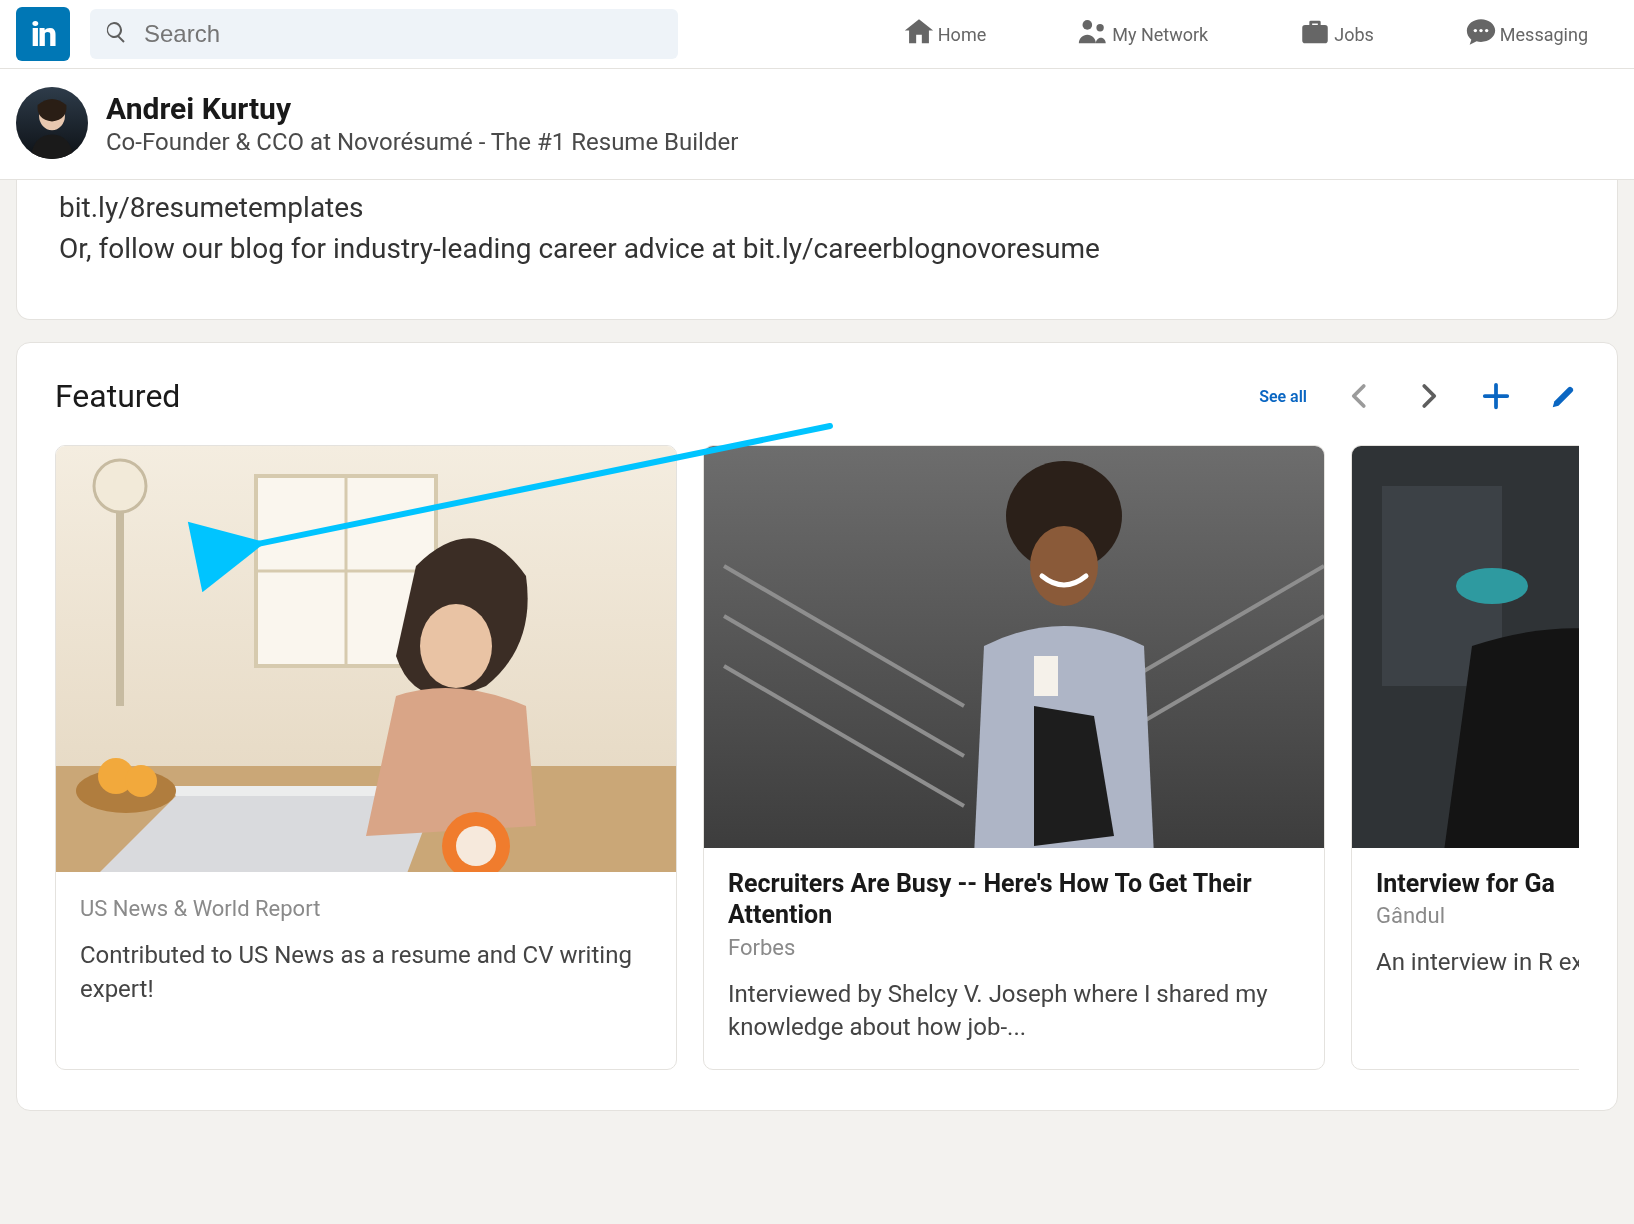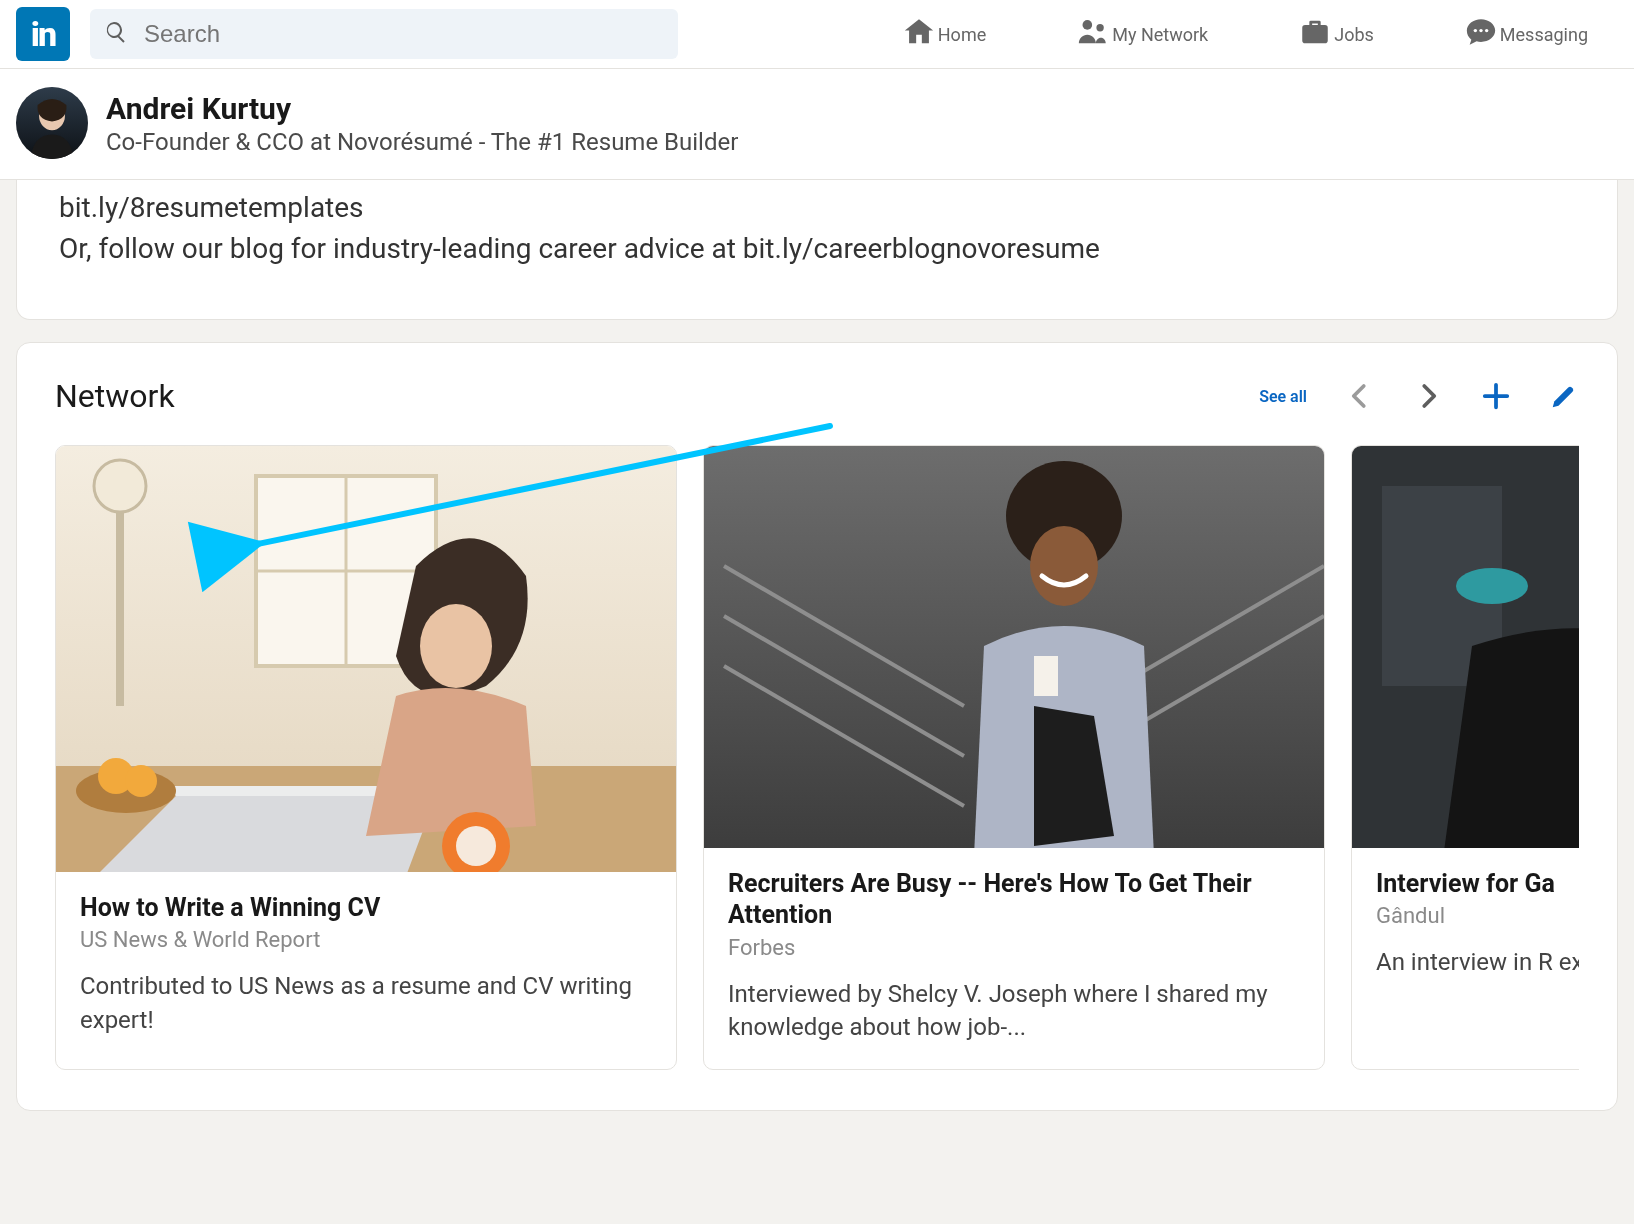--- a/index.html
+++ b/index.html
@@ -146,21 +146,21 @@
 
     <div class="about-card">
       <div class="about-text">
         <span class="link">bit.ly/8resumetemplates</span><br>
         <span>Or, follow our blog for industry-leading career advice at bit.ly/careerblognovoresume</span>
       </div>
     </div>
 
     <div class="featured-card">
       <div class="featured-header">
-        <div class="featured-title">Network</div>
+        <div class="featured-title">Featured</div>
         <div class="featured-actions">
           <span class="see-all">See all</span>
           <span class="icon-btn">
             <svg viewBox="0 0 24 24" class="chev">
                 <path d="M15 4 L7 12 L15 20" fill="none" stroke-width="3" stroke-linecap="round" stroke-linejoin="round"></path>
               </svg>
           </span>
           <span class="icon-btn">
             <svg viewBox="0 0 24 24" class="chev right">
                 <path d="M9 4 L17 12 L9 20" fill="none" stroke-width="3" stroke-linecap="round" stroke-linejoin="round"></path>
@@ -201,21 +201,20 @@
             <path d="M360 120 q60 -60 110 10 q10 70 -40 110 q-70 30 -90 -30 z" fill="#3b2d25"></path>
             <ellipse cx="400" cy="200" rx="36" ry="42" fill="#e9c3a4"></ellipse>
             <path d="M340 250 q60 -20 130 10 l10 120 -170 10 z" fill="#d9a587"></path>
             <circle cx="420" cy="400" r="34" fill="#f07c2d"></circle>
             <circle cx="420" cy="400" r="20" fill="#f6e9dc"></circle>
             <ellipse cx="70" cy="345" rx="50" ry="22" fill="#b07d3e"></ellipse>
             <circle cx="60" cy="330" r="18" fill="#f2a93c"></circle>
             <circle cx="85" cy="335" r="16" fill="#f2a93c"></circle>
           </svg>
           <div class="fbody">
-            <div class="ftitle">How to Write a Winning CV</div>
             <div class="fsource">US News &amp; World Report</div>
             <div class="fdesc">Contributed to US News as a resume and CV writing expert!</div>
           </div>
         </div>
 
         <div class="fcard">
           <svg class="fimg short" viewBox="0 0 620 402" preserveAspectRatio="xMidYMid slice">
             <defs>
               <linearGradient id="lobby" x1="0" y1="0" x2="0" y2="1">
                   <stop offset="0" stop-color="#6d6d6d"></stop>

